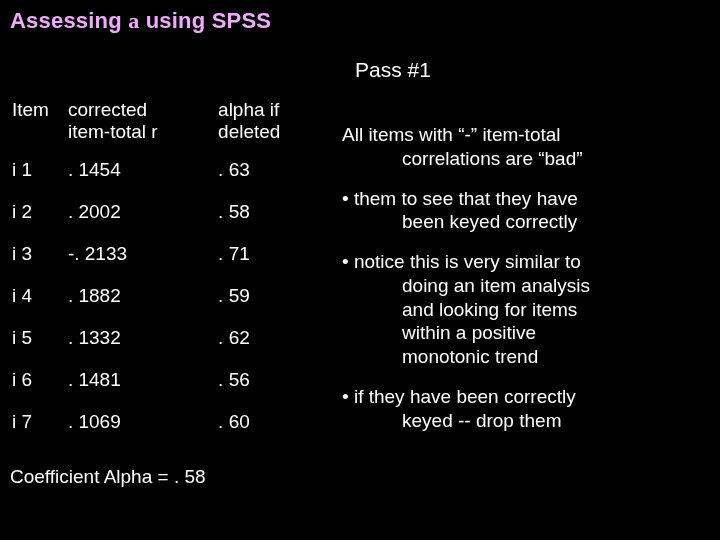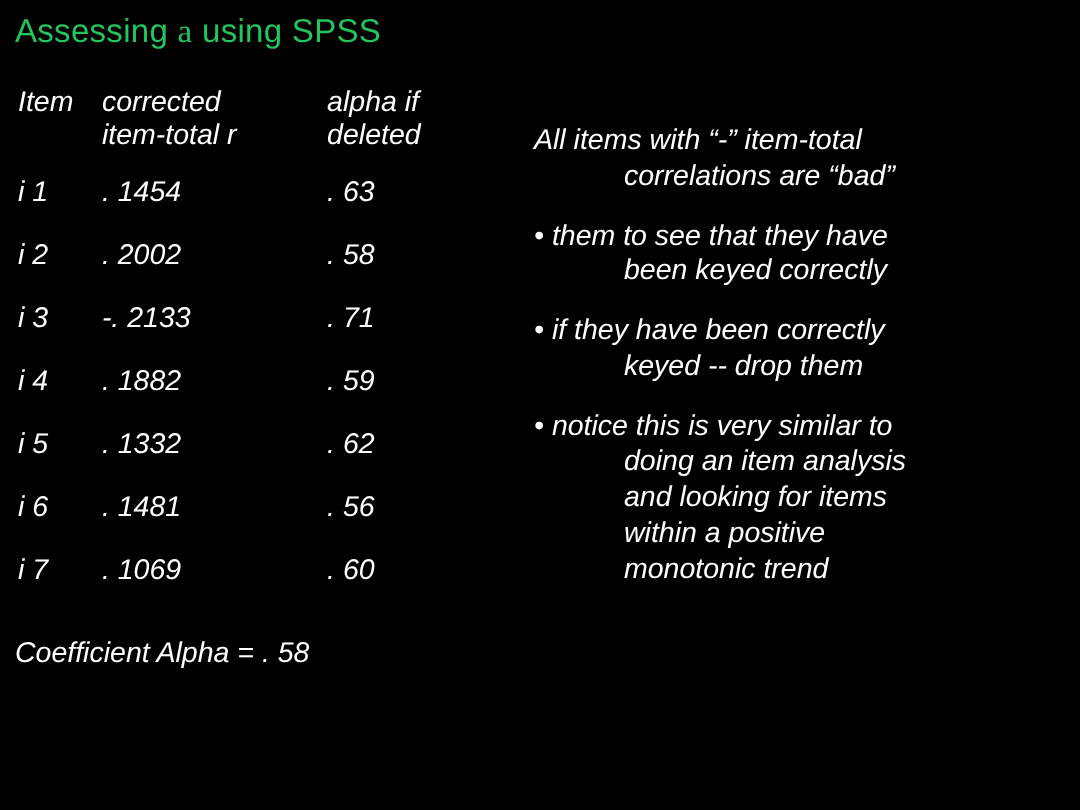--- a/index.html
+++ b/index.html
@@ -10,38 +10,37 @@
       color: #ffffff;
       font-family: Arial, Helvetica, sans-serif;
       overflow: hidden;
     }
     .slide {
       width: 100%;
       height: 100%;
       padding: 8px 10px 10px 10px;
     }
     .title {
-      color: #22c55e;
+      color: #f0abfc;
       font-size: 22px;
-      font-weight: 400;
+      font-weight: 700;
       letter-spacing: 0.2px;
       margin-bottom: 24px;
     }
     .alpha {
       font-family: "Symbol", serif;
     }
     .pass {
       font-size: 21px;
       margin-left: 345px;
       margin-bottom: 17px;
     }
     .content {
       display: flex;
-      gap: 26px;
-      font-style: italic;
+      gap: 12px;
     }
     .left {
       width: 320px;
       flex-shrink: 0;
     }
     .right {
       flex: 1;
       font-size: 19px;
       line-height: 1.25;
       margin-top: 24px;
@@ -83,20 +82,21 @@
     }
   </style>
 </head>
 <body>
 <div class="slide">
 
   <div class="title">
     <span>Assessing </span><span class="alpha">a</span><span>  using SPSS</span>
   </div>
 
+  <div class="pass">Pass #1</div>
 
   <div class="content">
     <div class="left">
       <table class="tbl">
         <tbody>
             <tr class="hdr">
           <td class="col-item">Item</td>
           <td class="col-corr col-corr-hdr">
             <span>corrected</span><br>
             <span>item-total r</span>
@@ -149,25 +149,25 @@
     <div class="right">
       <div class="note">
         <span class="bullet-row">All items with “-” item-total</span>
         <span class="indent-cont">correlations are “bad”</span>
       </div>
       <div class="note">
         <span class="bullet-row">• them to see that they have</span>
         <span class="indent-cont">been keyed correctly</span>
       </div>
       <div class="note">
-        <span class="bullet-row">• if they have been correctly</span>
-        <span class="indent-cont">keyed --   drop them</span>
-      </div>
-      <div class="note">
         <span class="bullet-row">• notice this is very similar to</span>
         <span class="indent-cont">doing an item analysis</span>
         <span class="indent-cont">and looking for items</span>
         <span class="indent-cont">within a positive</span>
         <span class="indent-cont">monotonic trend</span>
       </div>
+      <div class="note">
+        <span class="bullet-row">• if they have been correctly</span>
+        <span class="indent-cont">keyed --   drop them</span>
+      </div>
     </div>
   </div>
 </div>
 
 </body></html>

